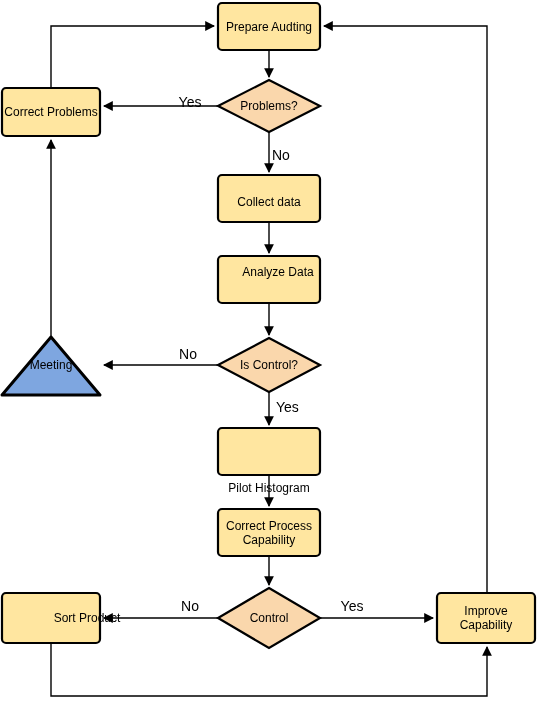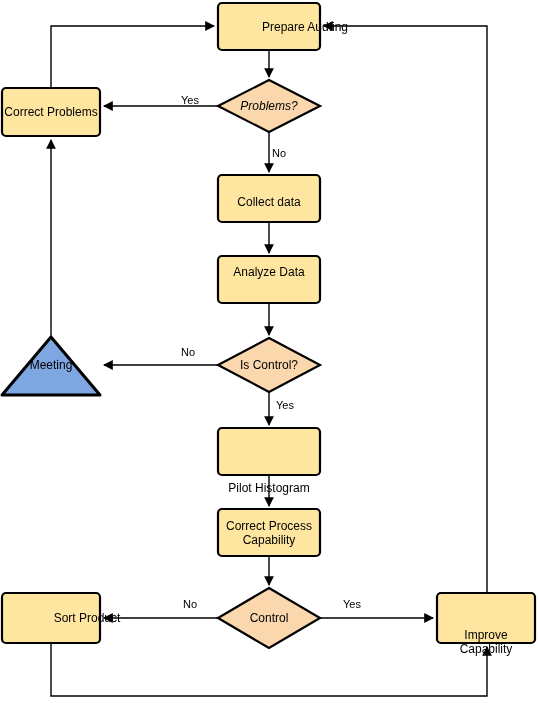--- a/index.html
+++ b/index.html
@@ -33,21 +33,21 @@
     justify-content: center;
     text-align: center;
     font-size: 12px;
     color: #000000;
     line-height: 14px;
     pointer-events: none;
     white-space: pre-line;
   }
   .edge-label {
     position: absolute;
-    font-size: 11px;
+    font-size: 14px;
     color: #000000;
     text-align: center;
     white-space: nowrap;
     pointer-events: none;
   }
 </style>
 </head>
 <body>
 
 <div id="flowchart-root">
@@ -125,44 +125,44 @@
       <path d="M 320 618 L 433 618" marker-end="url(#arrow)"></path>
 
       
       <path d="M 51 643 L 51 696 L 487 696 L 487 647" marker-end="url(#arrow)"></path>
 
       
       <path d="M 487 593 L 487 26 L 324 26" marker-end="url(#arrow)"></path>
     </g>
   </svg>
 
-  <div class="node-label" style="left:218px; top:3px; width:102px; height:47px;margin-left:36px;">Prepare Audting</div>
+  <div class="node-label" style="left:218px; top:3px; width:102px; height:47px;">Prepare Audting</div>
 
-  <div class="node-label" style="left:218px; top:80px; width:102px; height:52px;font-style:italic;">Problems?</div>
+  <div class="node-label" style="left:218px; top:80px; width:102px; height:52px;">Problems?</div>
 
   <div class="node-label" style="left:2px; top:88px; width:98px; height:48px;border-radius:14px;">Correct Problems</div>
 
   <div class="node-label" style="left:218px; top:175px; width:102px; height:54px;">Collect data</div>
 
-  <div class="node-label" style="left:218px; top:256px; width:102px; height:32px;">Analyze Data</div>
+  <div class="node-label" style="left:218px; top:256px; width:102px; height:32px;padding-left:9px;">Analyze Data</div>
 
   <div class="node-label" style="left:2px; top:352px; width:98px; height:26px;">Meeting</div>
 
   <div class="node-label" style="left:218px; top:338px; width:102px; height:54px;">Is Control?</div>
 
   <div class="node-label" style="left:218px; top:428px; width:102px; height:47px;margin-top:36px;">Pilot Histogram</div>
 
   <div class="node-label" style="left:218px; top:509px; width:102px; height:47px;">Correct Process
 Capability</div>
 
   <div class="node-label" style="left:218px; top:588px; width:102px; height:60px;">Control</div>
 
   <div class="node-label" style="left:2px; top:593px; width:98px; height:50px;padding-left:36px;">Sort Product</div>
 
-  <div class="node-label" style="left:437px; top:593px; width:98px; height:50px;margin-top:24px;">Improve
+  <div class="node-label" style="left:437px; top:593px; width:98px; height:50px;">Improve
 Capability</div>
 
   <div class="edge-label" style="left:160px; top:94px; width:60px;">Yes</div>
 
   <div class="edge-label" style="left:272px; top:147px; width:30px; text-align:left;">No</div>
 
   <div class="edge-label" style="left:158px; top:346px; width:60px;">No</div>
 
   <div class="edge-label" style="left:276px; top:399px; width:30px; text-align:left;">Yes</div>
 

